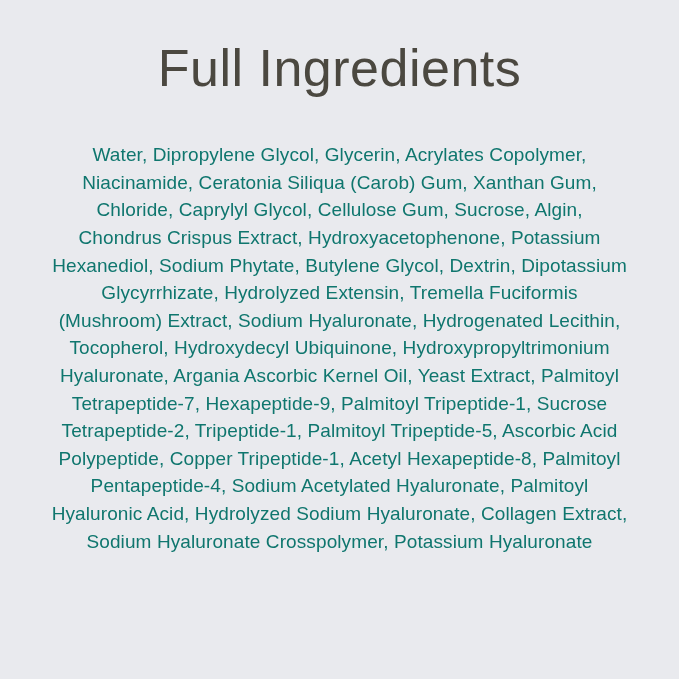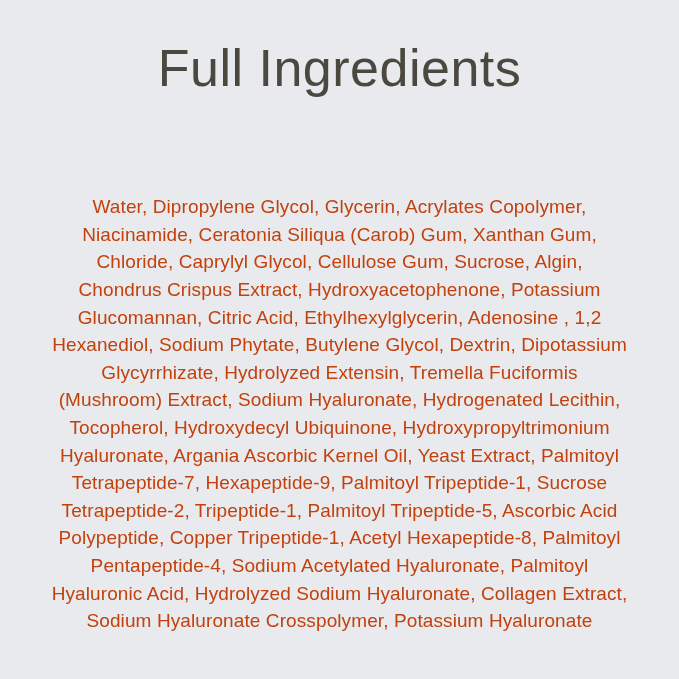--- a/index.html
+++ b/index.html
@@ -14,55 +14,52 @@
   }
   .panel {
     width: 679px;
     height: 679px;
     box-sizing: border-box;
     display: flex;
     flex-direction: column;
     align-items: center;
     padding-top: 40px;
     font-family: "Liberation Sans", sans-serif;
-    gap: 32px;
   }
   .title {
     margin: 0 0 44px 0;
     font-family: "Liberation Sans", sans-serif;
     font-size: 52px;
     font-weight: 400;
     letter-spacing: 0.5px;
     color: #4b4840;
     line-height: 1.1;
   }
   .ingredients {
     width: 640px;
     text-align: center;
     font-size: 19px;
     line-height: 27.6px;
     letter-spacing: 0.1px;
-    color: #c2410c;
-    margin-top: 20px;
+    color: #0f766e;
   }
   .ingredients .line {
     white-space: nowrap;
   }
 </style>
 </head>
 <body>
 
 <div class="panel">
   <h1 class="title">Full Ingredients</h1>
   <div class="ingredients">
     <div class="line">Water, Dipropylene Glycol, Glycerin, Acrylates Copolymer,</div>
     <div class="line">Niacinamide, Ceratonia Siliqua (Carob) Gum, Xanthan Gum,</div>
     <div class="line">Chloride, Caprylyl Glycol, Cellulose Gum, Sucrose, Algin,</div>
     <div class="line">Chondrus Crispus Extract, Hydroxyacetophenone, Potassium</div>
-    <div class="line">Glucomannan, Citric Acid, Ethylhexylglycerin, Adenosine , 1,2</div>
     <div class="line">Hexanediol, Sodium Phytate, Butylene Glycol, Dextrin, Dipotassium</div>
     <div class="line">Glycyrrhizate, Hydrolyzed Extensin, Tremella Fuciformis</div>
     <div class="line">(Mushroom) Extract, Sodium Hyaluronate, Hydrogenated Lecithin,</div>
     <div class="line">Tocopherol, Hydroxydecyl Ubiquinone, Hydroxypropyltrimonium</div>
     <div class="line">Hyaluronate, Argania Ascorbic Kernel Oil, Yeast Extract, Palmitoyl</div>
     <div class="line">Tetrapeptide-7, Hexapeptide-9, Palmitoyl Tripeptide-1, Sucrose</div>
     <div class="line">Tetrapeptide-2, Tripeptide-1, Palmitoyl Tripeptide-5, Ascorbic Acid</div>
     <div class="line">Polypeptide, Copper Tripeptide-1, Acetyl Hexapeptide-8, Palmitoyl</div>
     <div class="line">Pentapeptide-4, Sodium Acetylated Hyaluronate, Palmitoyl</div>
     <div class="line">Hyaluronic Acid, Hydrolyzed Sodium Hyaluronate, Collagen Extract,</div>

